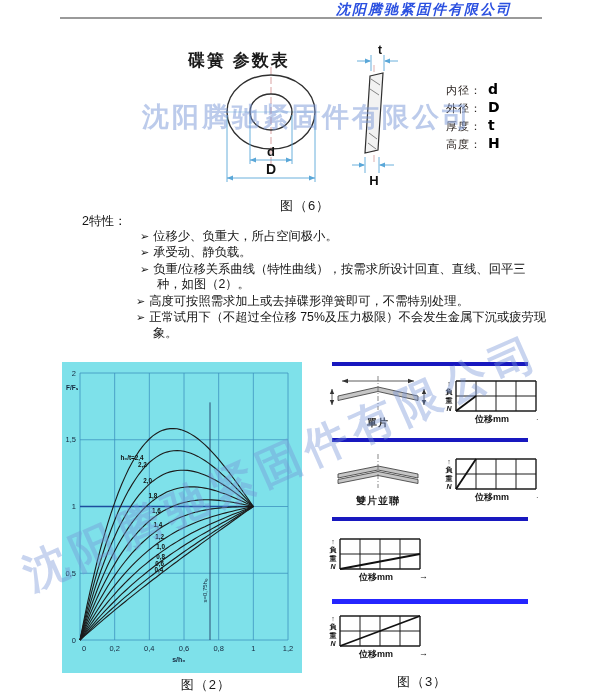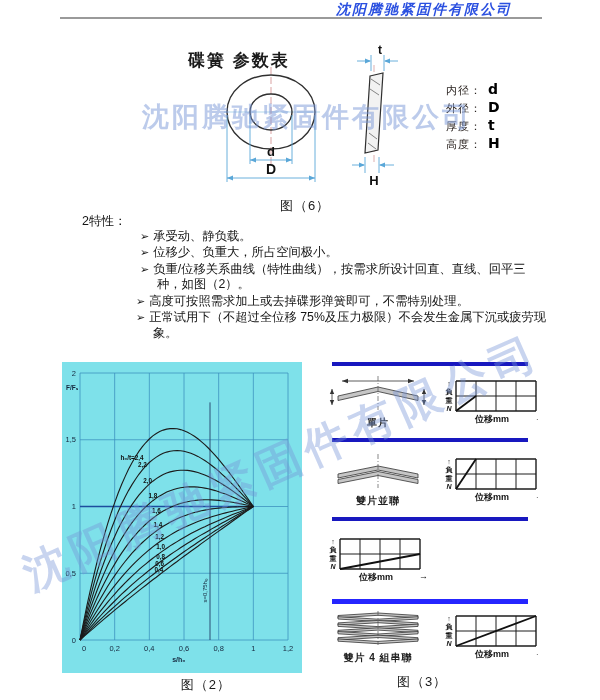--- a/index.html
+++ b/index.html
@@ -115,22 +115,22 @@
       <div class="prow"><span>外径：</span><b>D</b></div>
       <div class="prow"><span>厚度：</span><b>t</b></div>
       <div class="prow"><span>高度：</span><b>H</b></div>
     </div>
   </div>
 
   <div class="cap cap1">图（6）</div>
 
   <div class="traits-head">2特性：</div>
   <div class="traits">
+    <div class="titem ind2"><span class="blt">➢</span><span>位移少、负重大，所占空间极小。</span></div>
     <div class="titem ind2"><span class="blt">➢</span><span>承受动、静负载。</span></div>
-    <div class="titem ind2"><span class="blt">➢</span><span>位移少、负重大，所占空间极小。</span></div>
     <div class="titem ind2"><span class="blt">➢</span><span>负重/位移关系曲线（特性曲线），按需求所设计回直、直线、回平三种，如图（2）。</span></div>
     <div class="titem ind1"><span class="blt">➢</span><span>高度可按照需求加上或去掉碟形弹簧即可，不需特别处理。</span></div>
     <div class="titem ind1"><span class="blt">➢</span><span>正常试用下（不超过全位移 75%及压力极限）不会发生金属下沉或疲劳现象。</span></div>
   </div>
 
   <div class="fig2panel">
     <svg id="fig2svg" width="240" height="311">
         <line x1="18" y1="11" x2="18" y2="278" stroke="#3e93bf" stroke-width="0.8"></line>
         <text x="22" y="289" font-size="7.5" fill="#15263d" text-anchor="middle">0</text>
         <line x1="52.66666666666667" y1="11" x2="52.66666666666667" y2="278" stroke="#3e93bf" stroke-width="0.8"></line>
@@ -262,32 +262,20 @@
         <line x1="14" y1="34" x2="94" y2="19" stroke="#111" stroke-width="1.8"></line>
         <text x="7" y="9" font-size="7" font-weight="bold" text-anchor="middle" font-style="normal" fill="#111">↑</text>
         <text x="7" y="17.3" font-size="7" font-weight="bold" text-anchor="middle" font-style="normal" fill="#111">負</text>
         <text x="7" y="25.6" font-size="7" font-weight="bold" text-anchor="middle" font-style="normal" fill="#111">重</text>
         <text x="7" y="33.900000000000006" font-size="7" font-weight="bold" text-anchor="middle" font-style="italic" fill="#111">N</text>
         <text x="50" y="45" font-size="9" font-weight="bold" text-anchor="middle" fill="#111">位移mm</text>
         <text x="93" y="44" font-size="9" fill="#111">→</text>
       </svg>
   </div>
   <div class="f3panel" style="top:606px;height:62px">
-    <div class="discwrap"><svg class="discicon" width="104" height="40">
-          <polygon points="12,6.5 52,4 92,6.5 92,8.8 52,6.3 12,8.8" fill="#c6c6c6" stroke="#333" stroke-width="0.8"></polygon>
-          <polygon points="12,7.7 52,10.2 92,7.7 92,10 52,12.5 12,10" fill="#c6c6c6" stroke="#333" stroke-width="0.8"></polygon>
-          <polygon points="12,13.9 52,11.4 92,13.9 92,16.2 52,13.7 12,16.2" fill="#c6c6c6" stroke="#333" stroke-width="0.8"></polygon>
-          <polygon points="12,15.100000000000001 52,17.6 92,15.100000000000001 92,17.400000000000002 52,19.900000000000002 12,17.400000000000002" fill="#c6c6c6" stroke="#333" stroke-width="0.8"></polygon>
-          <polygon points="12,21.3 52,18.8 92,21.3 92,23.6 52,21.1 12,23.6" fill="#c6c6c6" stroke="#333" stroke-width="0.8"></polygon>
-          <polygon points="12,22.5 52,25 92,22.5 92,24.8 52,27.3 12,24.8" fill="#c6c6c6" stroke="#333" stroke-width="0.8"></polygon>
-          <polygon points="12,28.700000000000003 52,26.200000000000003 92,28.700000000000003 92,31.000000000000004 52,28.500000000000004 12,31.000000000000004" fill="#c6c6c6" stroke="#333" stroke-width="0.8"></polygon>
-          <polygon points="12,29.900000000000002 52,32.400000000000006 92,29.900000000000002 92,32.2 52,34.7 12,32.2" fill="#c6c6c6" stroke="#333" stroke-width="0.8"></polygon>
-          <line x1="52" y1="2" x2="52" y2="36" stroke="#555" stroke-width="0.7" stroke-dasharray="5 2 1 2"></line>
-        </svg>
-      <div class="disclabel">雙片 4 組串聯</div></div>
     <svg class="mini" width="102" height="50">
         <line x1="14" y1="4" x2="14" y2="34" stroke="#1c1c1c" stroke-width="1.4"></line>
         <line x1="34" y1="4" x2="34" y2="34" stroke="#1c1c1c" stroke-width="1"></line>
         <line x1="54" y1="4" x2="54" y2="34" stroke="#1c1c1c" stroke-width="1"></line>
         <line x1="74" y1="4" x2="74" y2="34" stroke="#1c1c1c" stroke-width="1"></line>
         <line x1="94" y1="4" x2="94" y2="34" stroke="#1c1c1c" stroke-width="1.4"></line>
         <line x1="14" y1="4" x2="94" y2="4" stroke="#1c1c1c" stroke-width="1.4"></line>
         <line x1="14" y1="19" x2="94" y2="19" stroke="#1c1c1c" stroke-width="1"></line>
         <line x1="14" y1="34" x2="94" y2="34" stroke="#1c1c1c" stroke-width="1.4"></line>
         <line x1="14" y1="34" x2="94" y2="4" stroke="#111" stroke-width="1.8"></line>

